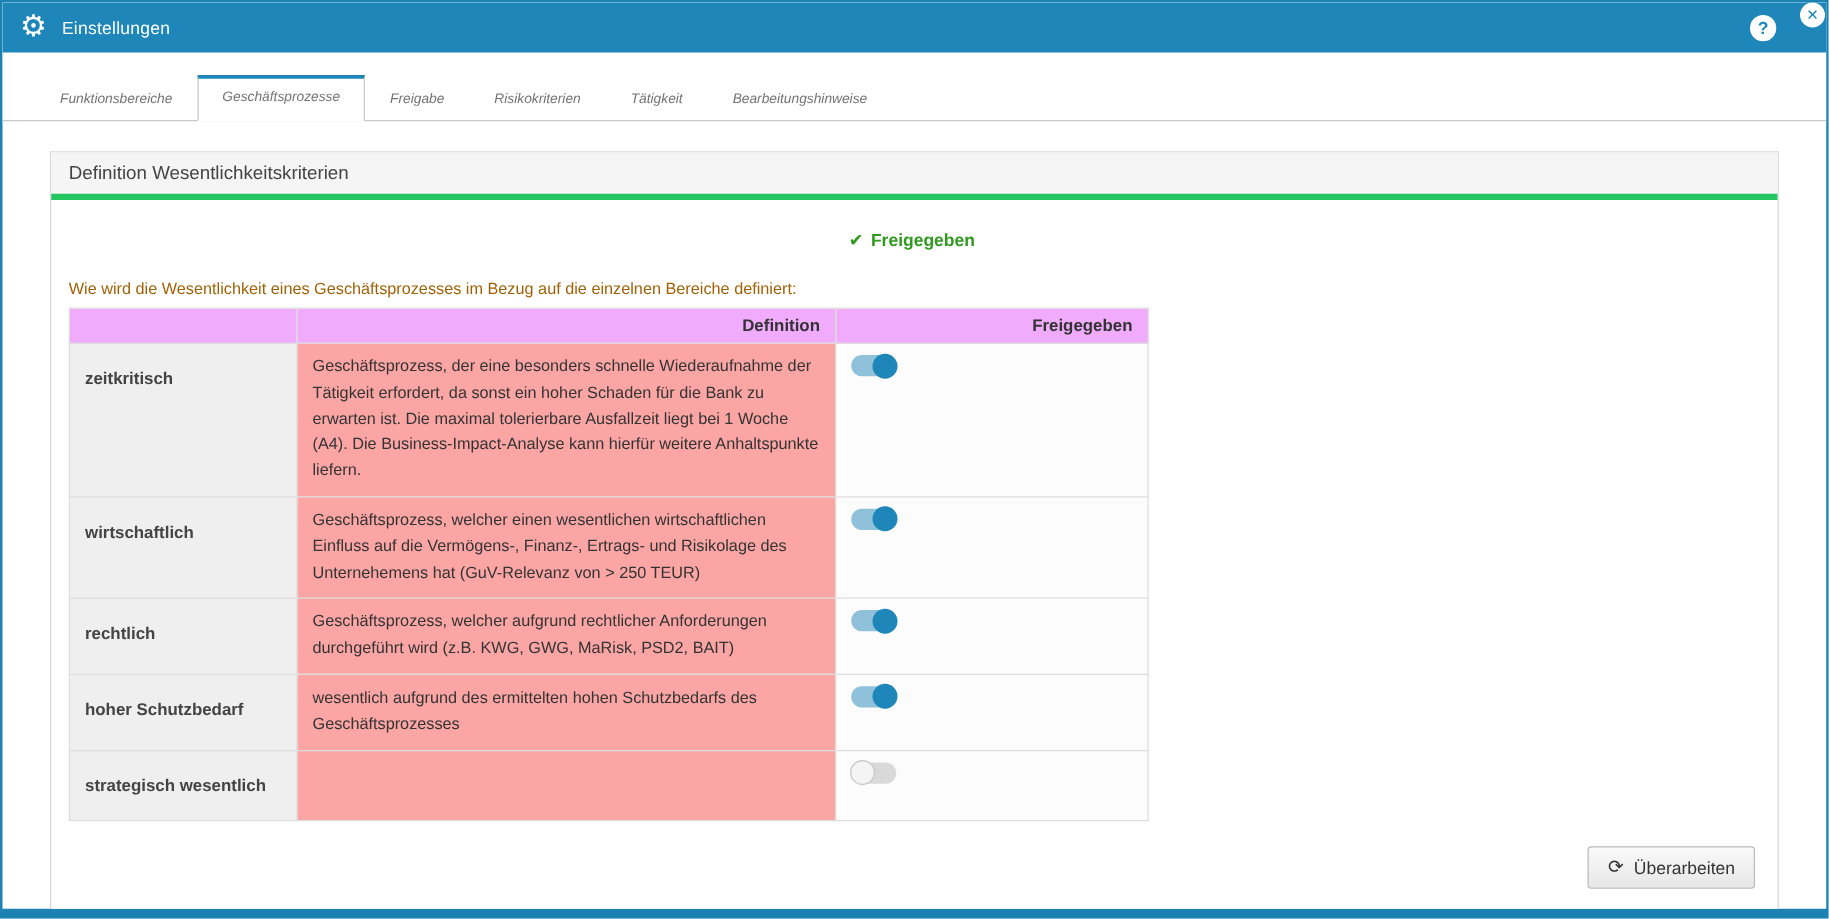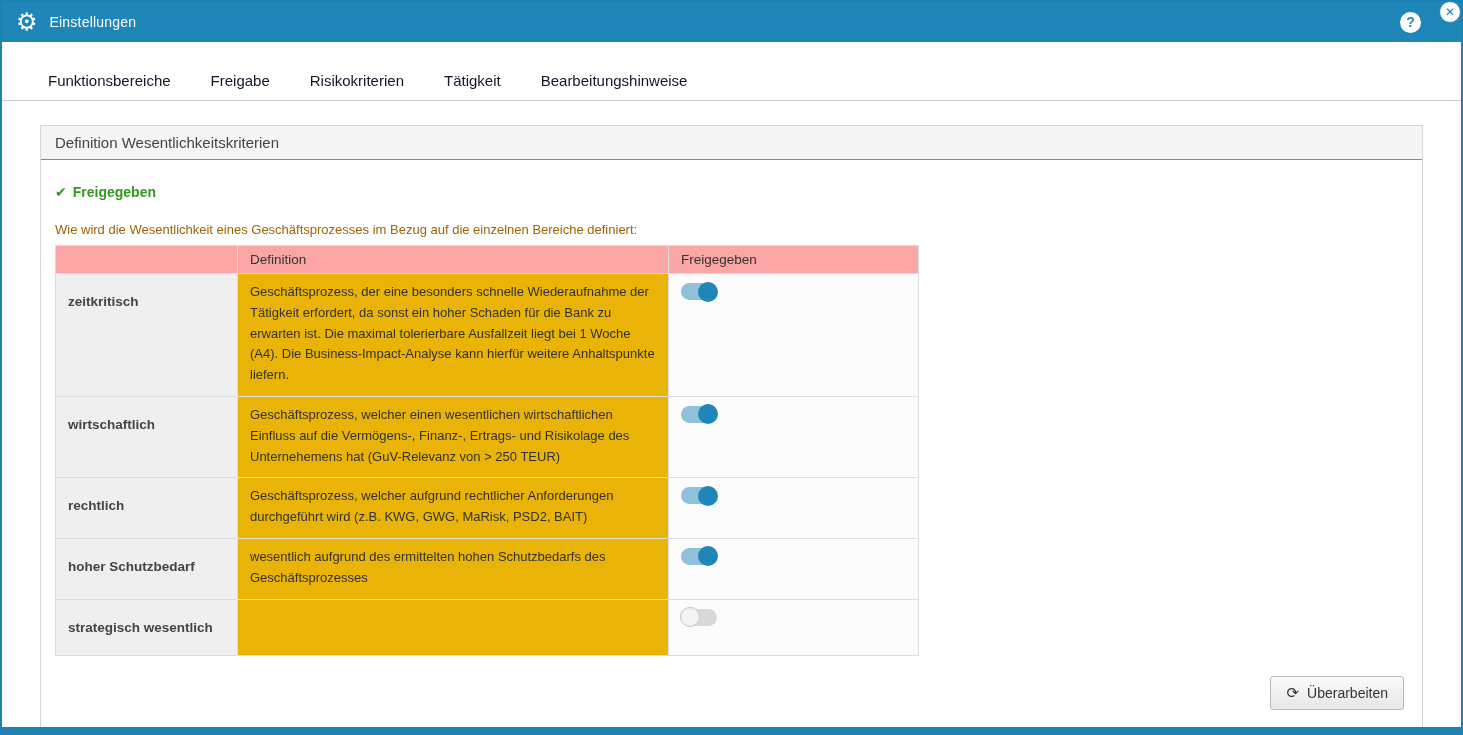--- a/index.html
+++ b/index.html
@@ -56,55 +56,56 @@
   
   .tabbar {
     display: flex;
     align-items: flex-end;
     padding: 18px 0 0 26px;
     border-bottom: 1px solid #c9c9c9;
     background: #fff;
   }
   .tab {
     padding: 11px 19px 12px 19px;
-    font-size: 15px;
-    color: #0f172a;
+    font-size: 11px;
+    color: #737373;
     cursor: pointer;
     white-space: nowrap;
     border: 1px solid transparent;
     border-bottom: none;
     margin-bottom: -1px;
+    font-style: italic;
   }
   .tab.active {
     border: 1px solid #c9c9c9;
     border-bottom: 1px solid #fff;
     border-top: 3px solid #1e86b8;
     padding-top: 9px;
     background: #fff;
     font-weight: normal;
   }
 
   
   .panel {
     margin: 24px 38px 0 38px;
     border: 1px solid #d6d6d6;
     min-height: 573px;
     background: #fff;
   }
   .panel-header {
     background: #f5f5f5;
-    border-bottom: 1px solid #22c55e;
+    border-bottom: 5px solid #22c55e;
     padding: 8px 14px;
     font-size: 15px;
     color: #444;
   }
   .panel-body { padding: 14px 16px 30px 14px; }
 
   .status-line {
-    text-align: left;
+    text-align: center;
     color: #2f9a1e;
     font-weight: bold;
     font-size: 14px;
     margin: 10px 2px 22px 0;
   }
   .status-line .check { margin-right: 6px; font-size: 14px; }
 
   .intro {
     font-size: 13px;
     color: #a16207;
@@ -113,41 +114,41 @@
 
   table.criteria {
     border-collapse: collapse;
     width: 863px;
     table-layout: fixed;
   }
   table.criteria th, table.criteria td {
     border: 1px solid #ddd;
   }
   table.criteria th {
-    background: #fca5a5;
-    text-align: left;
+    background: #f0abfc;
+    text-align: right;
     font-size: 13.5px;
     color: #333;
     padding: 6px 12px;
-    font-weight: normal;
+    font-weight: bold;
   }
   th.col-label { width: 182px; background: #efefef; }
   th.col-def   { width: 431px; }
   th.col-akt   { width: 250px; }
 
   td.label-cell {
     background: #efefef;
     font-weight: bold;
     font-size: 13.5px;
     color: #444;
     vertical-align: top;
     padding: 20px 12px;
   }
   td.def-cell {
-    background: #eab308;
+    background: #fca5a5;
     font-size: 13px;
     color: #333;
     line-height: 1.6;
     vertical-align: top;
     padding: 8px 12px 10px 12px;
   }
   td.toggle-cell {
     background: #fcfcfc;
     vertical-align: top;
     padding: 9px 12px;
@@ -219,20 +220,21 @@
 
   <div class="titlebar">
     <span class="gear">⚙</span>
     <span class="win-title">Einstellungen</span>
     <span class="help-btn">?</span>
     <span class="close-btn">✕</span>
   </div>
 
   <div class="tabbar">
       <div class="tab">Funktionsbereiche</div>
+      <div class="tab active">Geschäftsprozesse</div>
       <div class="tab">Freigabe</div>
       <div class="tab">Risikokriterien</div>
       <div class="tab">Tätigkeit</div>
       <div class="tab">Bearbeitungshinweise</div>
     </div>
 
   <div class="panel">
     <div class="panel-header">Definition Wesentlichkeitskriterien</div>
     <div class="panel-body">
 

